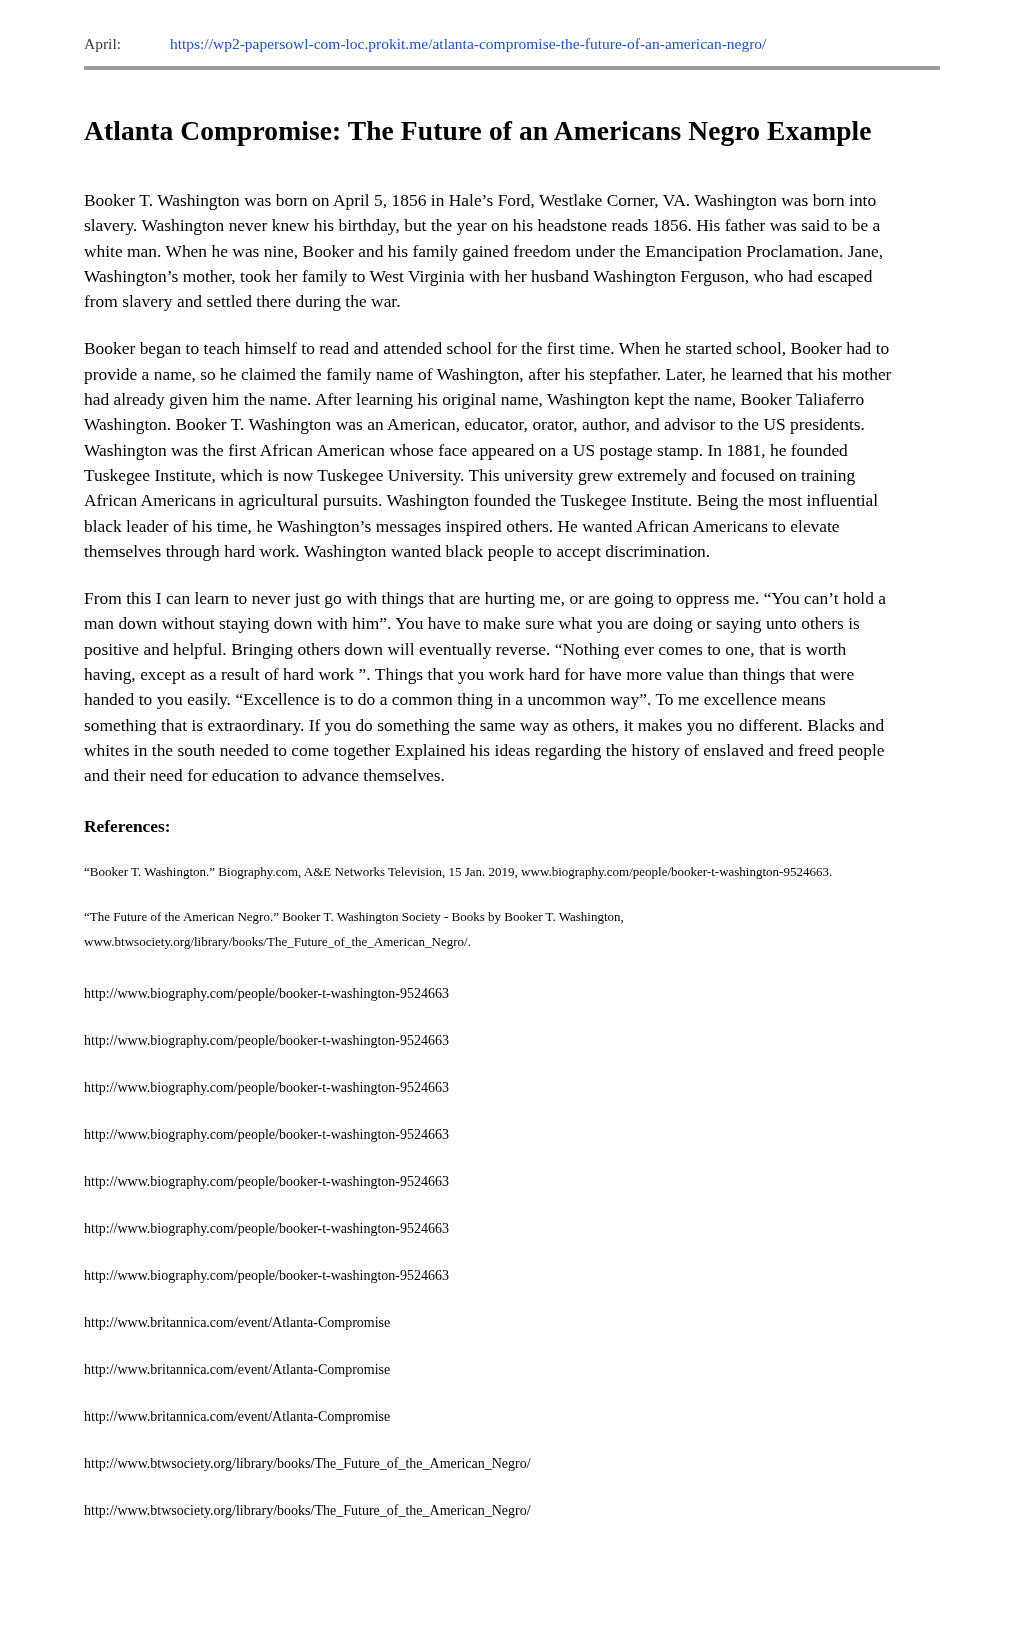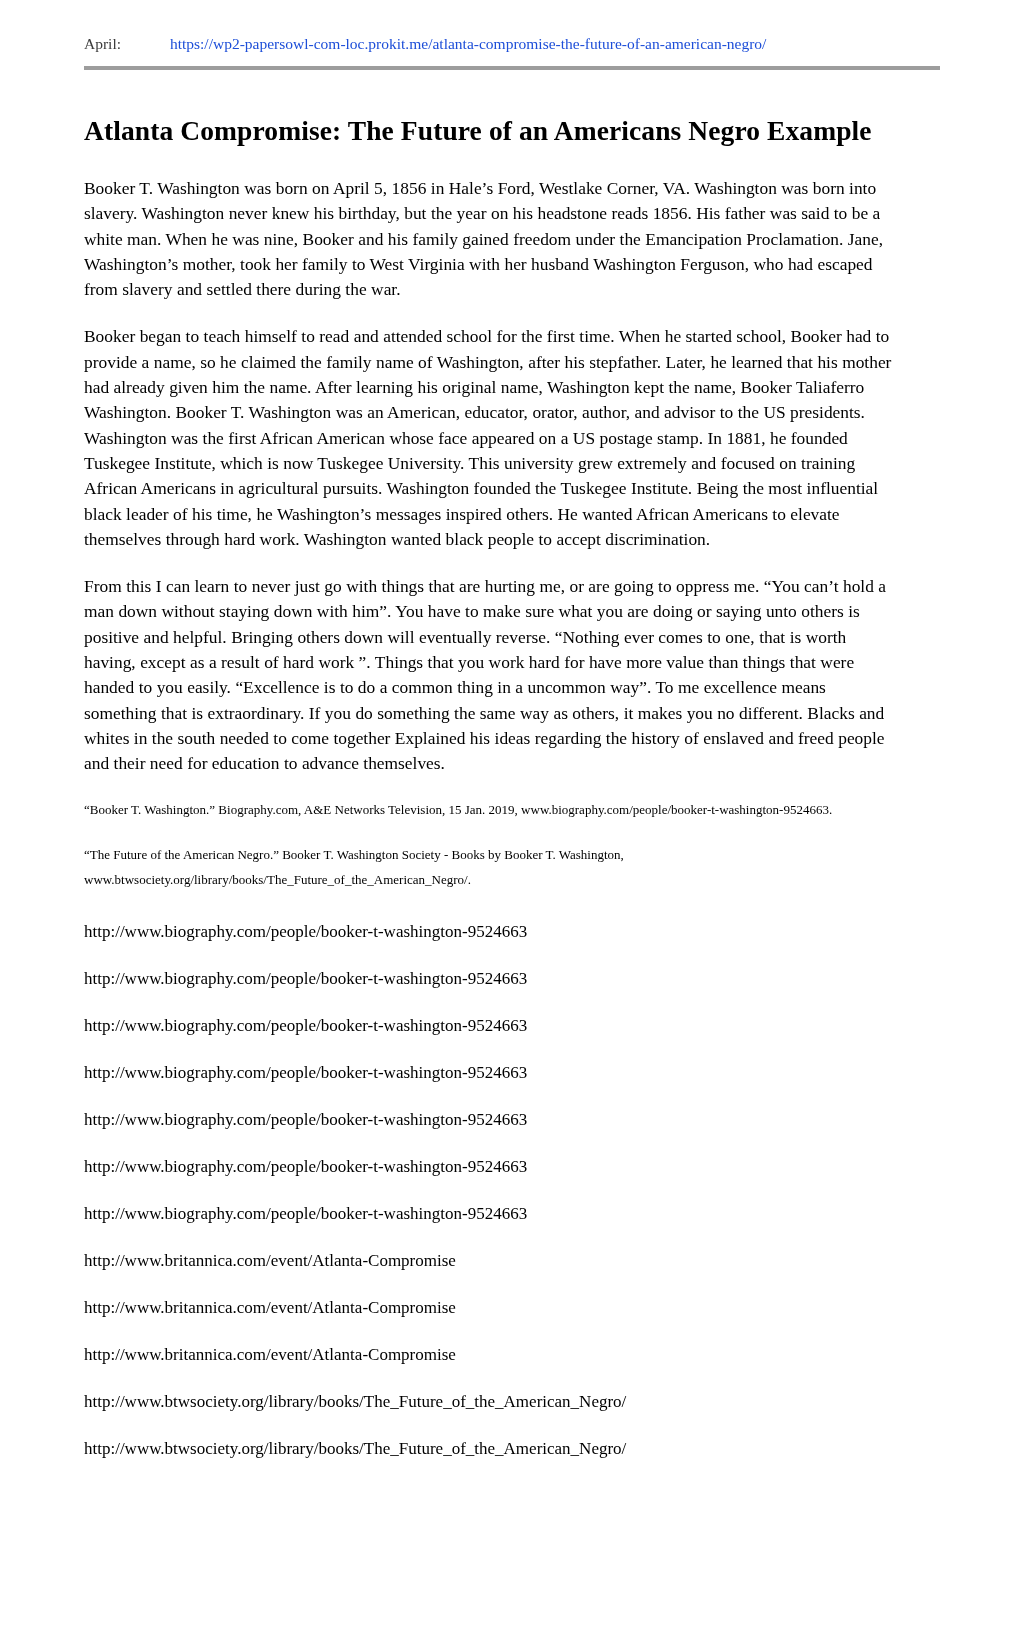--- a/index.html
+++ b/index.html
@@ -75,36 +75,36 @@
     letter-spacing: 0.1px;
   }
   .para {
     font-size: 17.4px;
     line-height: 25.3px;
     margin: 22px 0 0 0;
     max-width: 816px;
     text-align: left;
     word-spacing: 0.1px;
   }
-  .para.first { margin-top: 27px; }
+  .para.first { margin-top: 39px; }
 
   .ref-head {
     font-size: 17.4px;
     line-height: 25px;
     font-weight: bold;
     margin: 25px 0 0 0;
   }
   .ref-entry {
     font-size: 13px;
     line-height: 25.3px;
     margin: 20px 0 0 0;
     max-width: 816px;
   }
   .link-item {
-    font-size: 17px;
+    font-size: 14px;
     line-height: 25px;
     margin: 22px 0 0 0;
     white-space: nowrap;
   }
   .link-item.first-link { margin-top: 27px; }
 </style>
 </head>
 <body>
 
 <div class="page">
@@ -115,20 +115,21 @@
   <div class="header-rule"></div>
 
   <div class="doc">
 
     <h1 class="doc-title">Atlanta Compromise: The Future of an Americans Negro Example</h1>
 
     <p class="para first">Booker T. Washington was born on April 5, 1856 in Hale’s Ford, Westlake Corner, VA. Washington was born into slavery. Washington never knew his birthday, but the year on his headstone reads 1856. His father was said to be a white man. When he was nine, Booker and his family gained freedom under the Emancipation Proclamation. Jane, Washington’s mother, took her family to West Virginia with her husband Washington Ferguson, who had escaped from slavery and settled there during the war.</p>
     <p class="para">Booker began to teach himself to read and attended school for the first time. When he started school, Booker had to provide a name, so he claimed the family name of Washington, after his stepfather. Later, he learned that his mother had already given him the name. After learning his original name, Washington kept the name, Booker Taliaferro Washington. Booker T. Washington was an American, educator, orator, author, and advisor to the US presidents. Washington was the first African American whose face appeared on a US postage stamp. In 1881, he founded Tuskegee Institute, which is now Tuskegee University. This university grew extremely and focused on training African Americans in agricultural pursuits. Washington founded the Tuskegee Institute. Being the most influential black leader of his time, he Washington’s messages inspired others. He wanted African Americans to elevate themselves through hard work. Washington wanted black people to accept discrimination.</p>
     <p class="para">From this I can learn to never just go with things that are hurting me, or are going to oppress me. “You can’t hold a man down without staying down with him”. You have to make sure what you are doing or saying unto others is positive and helpful. Bringing others down will eventually reverse. “Nothing ever comes to one, that is worth having, except as a result of hard work ”. Things that you work hard for have more value than things that were handed to you easily. “Excellence is to do a common thing in a uncommon way”. To me excellence means something that is extraordinary. If you do something the same way as others, it makes you no different. Blacks and whites in the south needed to come together Explained his ideas regarding the history of enslaved and freed people and their need for education to advance themselves.</p>
 
+    <p class="ref-head">References:</p>
 
     <p class="ref-entry">“Booker T. Washington.” Biography.com, A&amp;E Networks Television, 15 Jan. 2019, www.biography.com/people/booker-t-washington-9524663.</p>
     <p class="ref-entry">“The Future of the American Negro.” Booker T. Washington Society - Books by Booker T. Washington, www.btwsociety.org/library/books/The_Future_of_the_American_Negro/.</p>
 
     <p class="link-item first-link">http://www.biography.com/people/booker-t-washington-9524663</p>
     <p class="link-item">http://www.biography.com/people/booker-t-washington-9524663</p>
     <p class="link-item">http://www.biography.com/people/booker-t-washington-9524663</p>
     <p class="link-item">http://www.biography.com/people/booker-t-washington-9524663</p>
     <p class="link-item">http://www.biography.com/people/booker-t-washington-9524663</p>
     <p class="link-item">http://www.biography.com/people/booker-t-washington-9524663</p>

